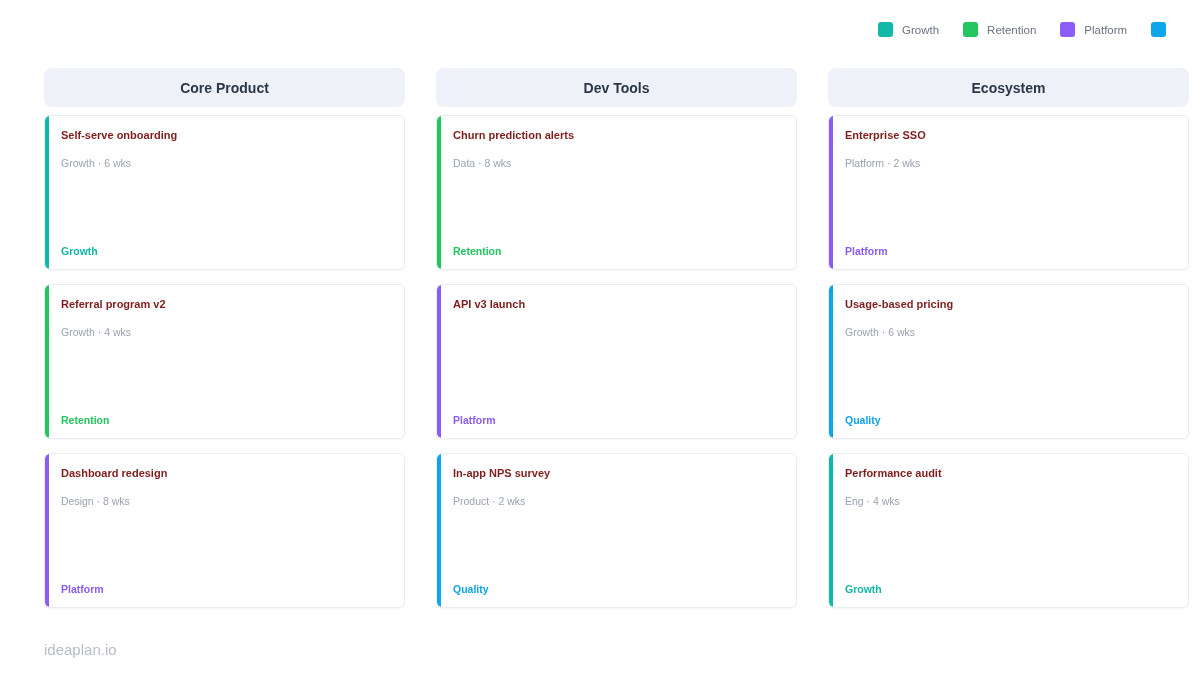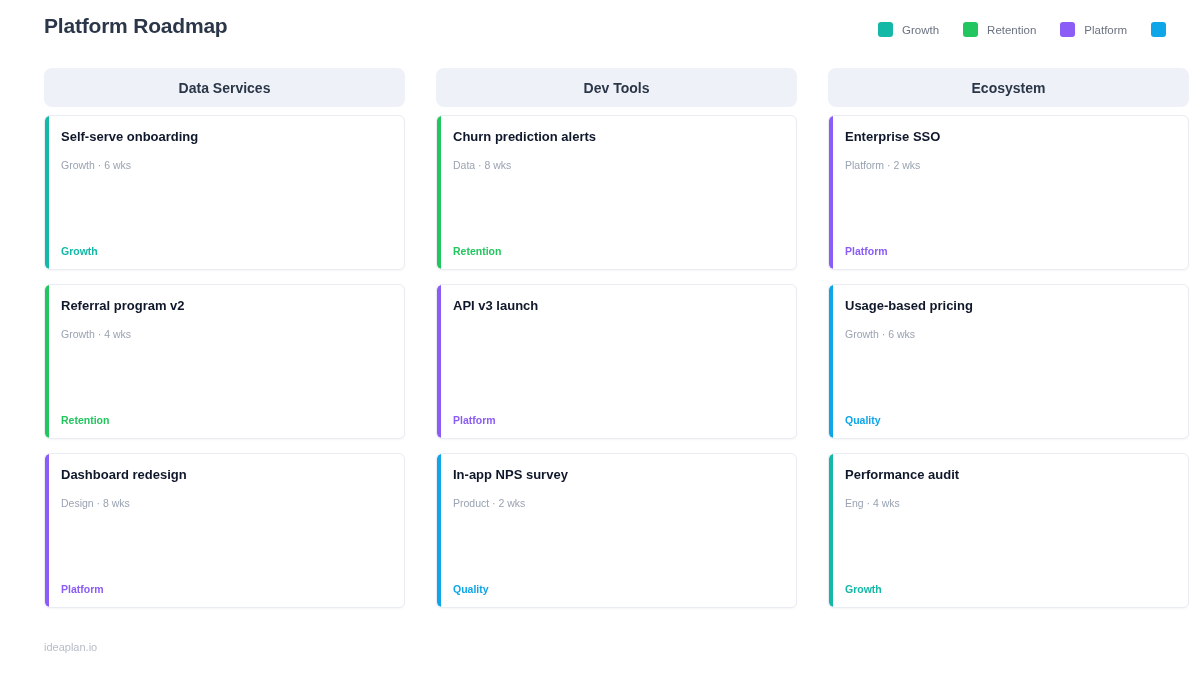--- a/index.html
+++ b/index.html
@@ -77,51 +77,50 @@
     overflow: hidden;
   }
   .card:last-child { margin-bottom: 0; }
   .card-accent {
     position: absolute;
     left: 0; top: 0; bottom: 0;
     width: 4px;
     border-radius: 6px 0 0 6px;
   }
   .card-title {
-    font-size: 13px; font-weight: bold;
-    color: #0f172a;
+    font-size: 11px; font-weight: bold;
+    color: #7f1d1d;
     margin-bottom: 6px;
     line-height: 1.25;
   }
   .card-meta {
     font-size: 10.5px;
     color: #9aa3b2;
     line-height: 1.3;
     margin-top: 8px;
   }
   .card-spacer { flex: 1 1 auto; }
   .card-tag {
     font-size: 10.5px;
     font-weight: bold;
   }
 
   
   .footer {
     position: absolute; left: 44px; top: 641px;
-    font-size: 11px;
+    font-size: 15px;
     color: #b6bcc8;
   }
 </style>
 </head>
 <body>
 
 <div class="page">
 
   <div class="header">
-    <div class="page-title">Platform Roadmap</div>
     <div class="legend">
         <div class="legend-item">
           <span class="legend-swatch" style="background: rgb(20, 184, 166);"></span>
           <span class="legend-label">Growth</span>
         </div>
         <div class="legend-item">
           <span class="legend-swatch" style="background: rgb(34, 197, 94);"></span>
           <span class="legend-label">Retention</span>
         </div>
         <div class="legend-item">
@@ -130,21 +129,21 @@
         </div>
         <div class="legend-item">
           <span class="legend-swatch" style="background: rgb(14, 165, 233);"></span>
         </div>
       </div>
   </div>
 
   <div class="board">
       <div class="column">
         <div class="column-header">
-          <div class="column-title">Data Services</div>
+          <div class="column-title">Core Product</div>
         </div>
         <div class="card">
           <div class="card-accent" style="background: rgb(20, 184, 166);"></div>
           <div class="card-title">Self-serve onboarding</div>
           <div class="card-meta">Growth · 6 wks</div>
           <div class="card-spacer"></div>
           <div class="card-tag" style="color: rgb(20, 184, 166);">Growth</div>
         </div>
         <div class="card">
           <div class="card-accent" style="background: rgb(34, 197, 94);"></div>

